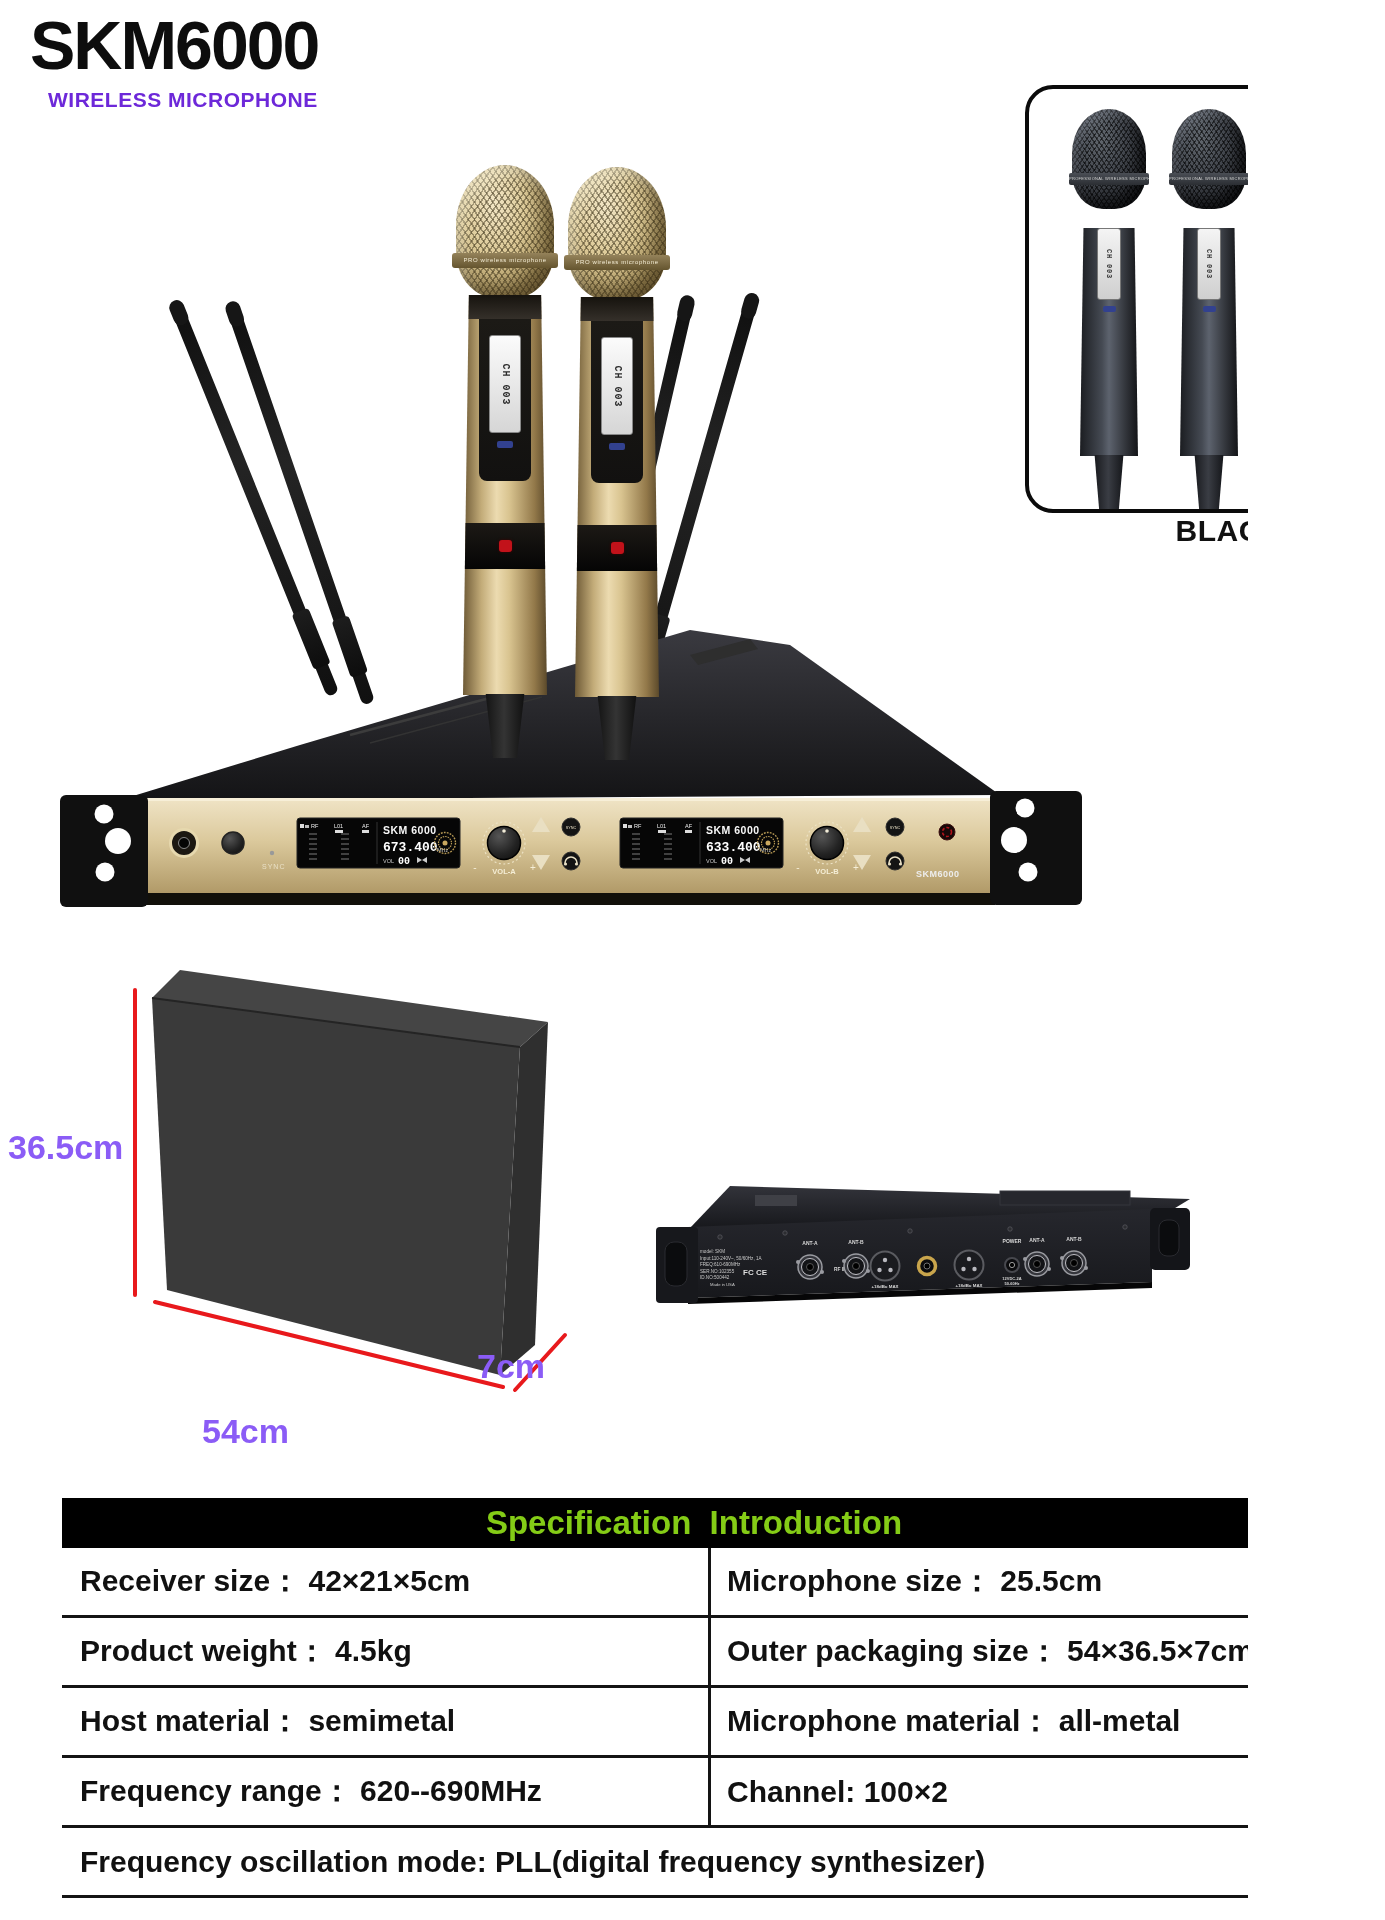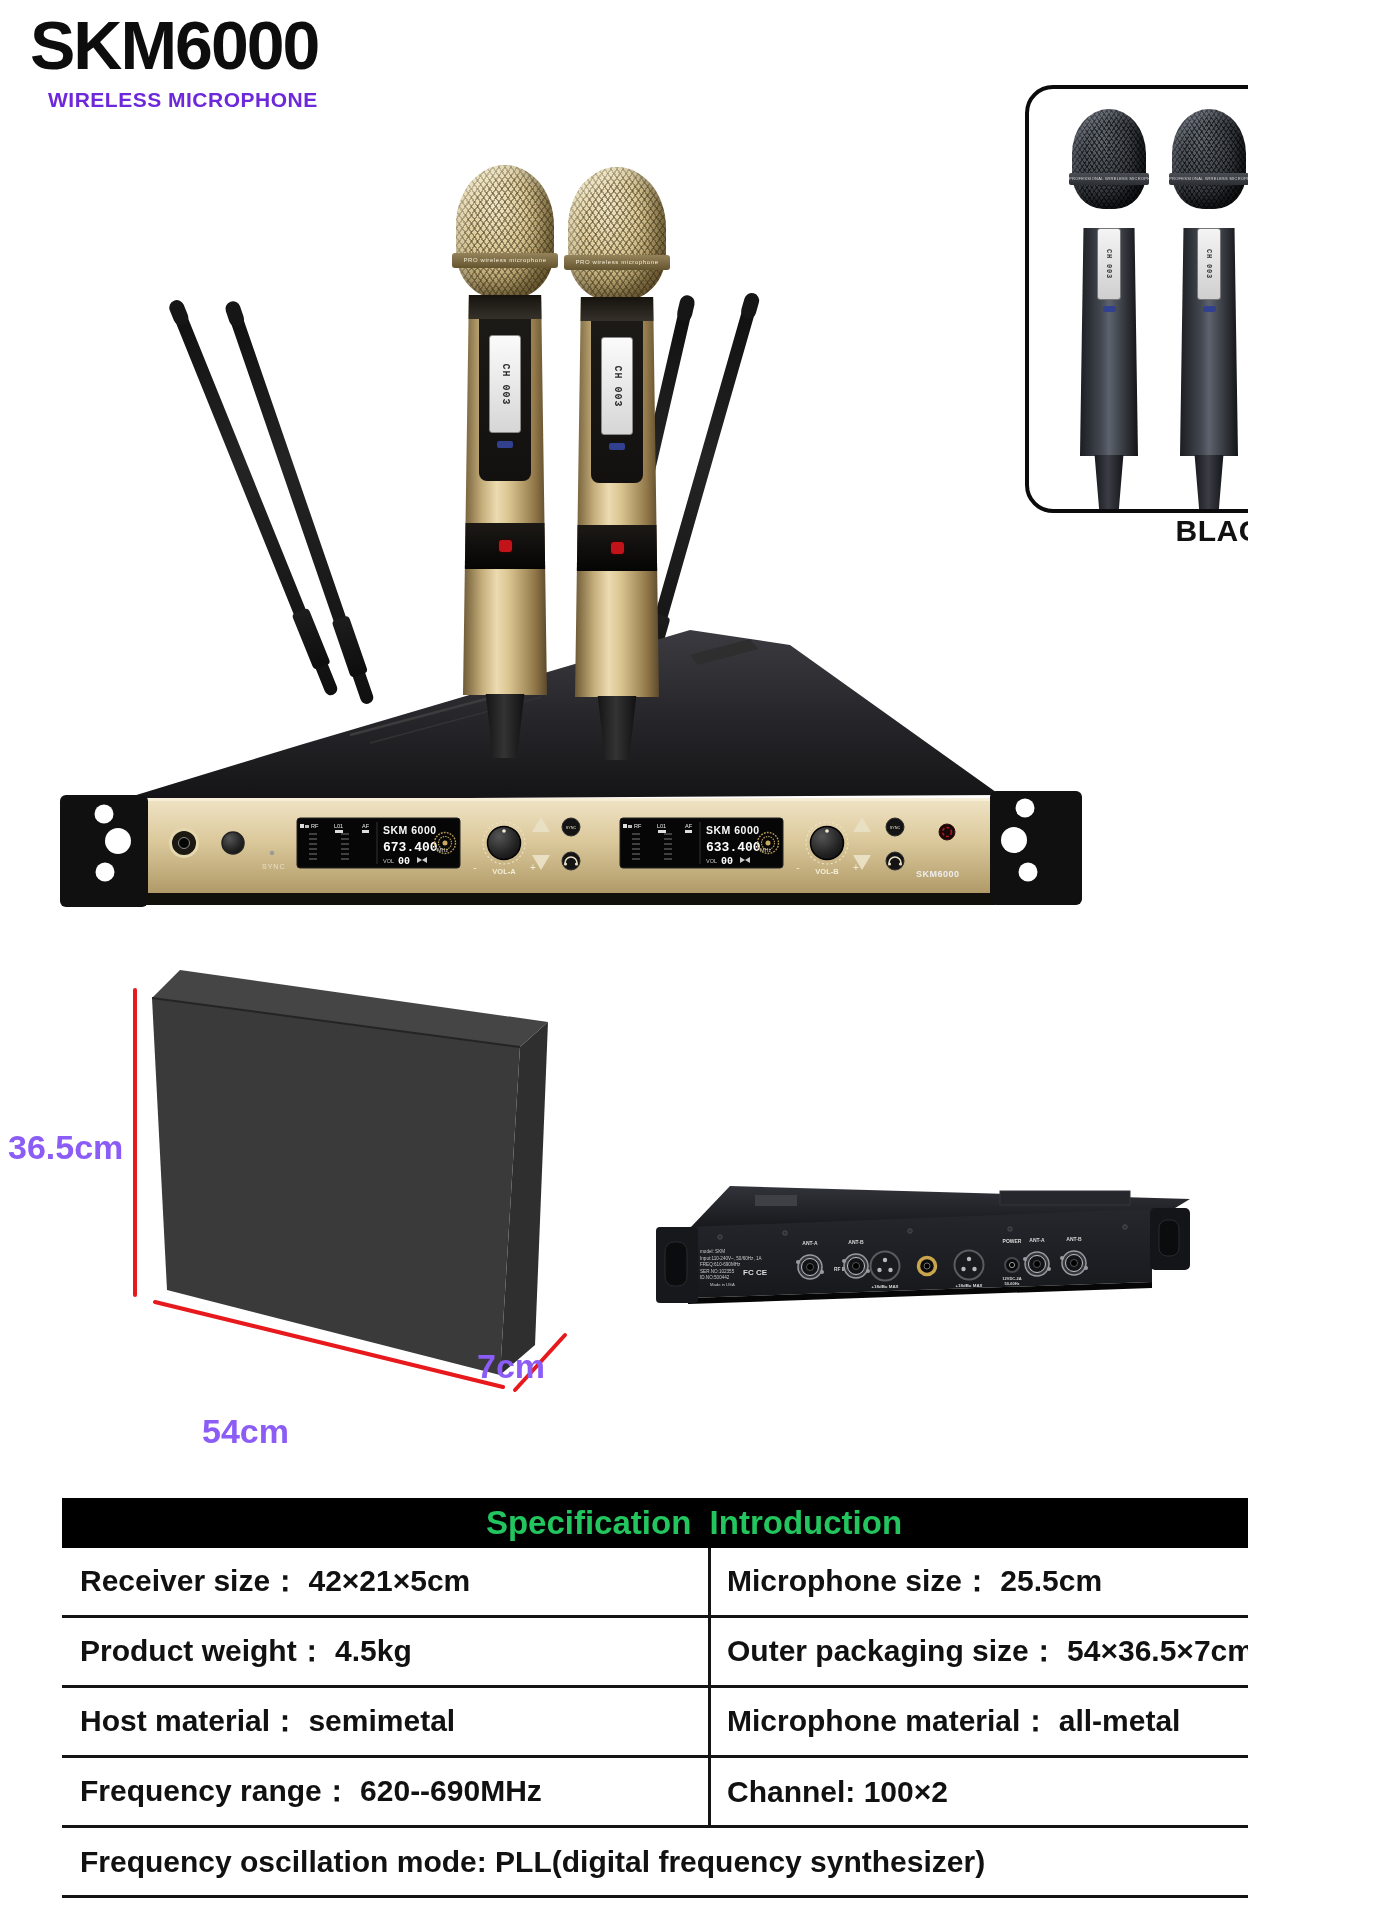--- a/index.html
+++ b/index.html
@@ -70,21 +70,21 @@
   
   .antenna{position:absolute;width:13px;height:420px;border-radius:7px;z-index:2;
     background:linear-gradient(180deg,#0f0f0f,#242424 40%,#101010);}
   .ant-tip{position:absolute;top:-5px;left:-1px;width:15px;height:26px;border-radius:8px;background:#161616;}
   .ant-joint{position:absolute;top:330px;left:-2.5px;width:18px;height:60px;border-radius:4px;
     background:linear-gradient(180deg,#1d1d1d,#0d0d0d);}
   
   .dim-label{position:absolute;font-size:34px;font-weight:800;color:#8b5cf6;}
   
   .spec-table{position:absolute;left:62px;top:1498px;width:1264px;}
-  .spec-header{height:50px;background:#000;color:#22c55e;display:flex;align-items:center;justify-content:center;
+  .spec-header{height:50px;background:#000;color:#84cc16;display:flex;align-items:center;justify-content:center;
     font-size:33px;font-weight:700;white-space:pre;}
   .spec-row{display:flex;height:67px;border-bottom:3px solid #141414;align-items:stretch;}
   .spec-cell{display:flex;align-items:center;font-size:30px;font-weight:700;white-space:pre;}
   .spec-cell.left{width:628px;padding-left:18px;}
   .spec-cell.right{flex:1;border-left:3px solid #141414;padding-left:16px;}
   .spec-row.full .spec-cell.left{width:auto;flex:1;}
   svg{font-family:"Liberation Sans",sans-serif;}
 </style>
 </head>
 <body>

